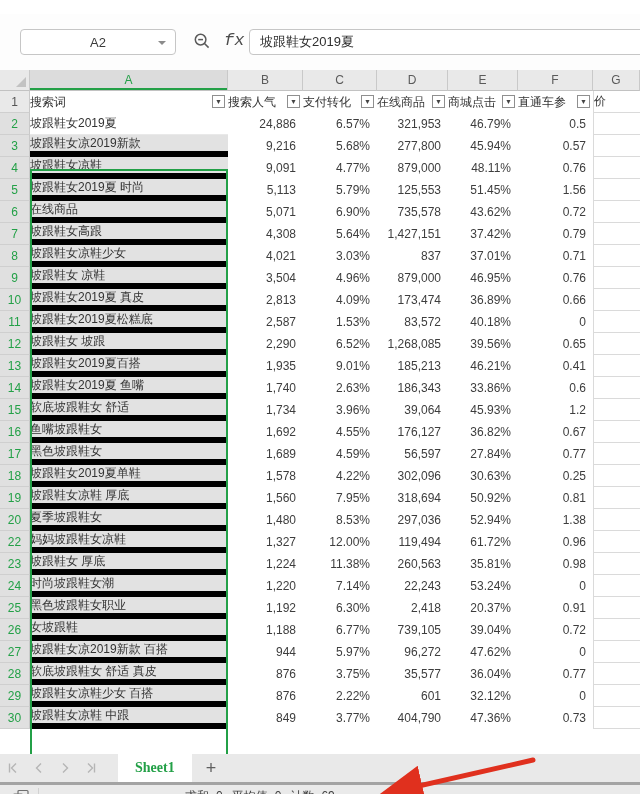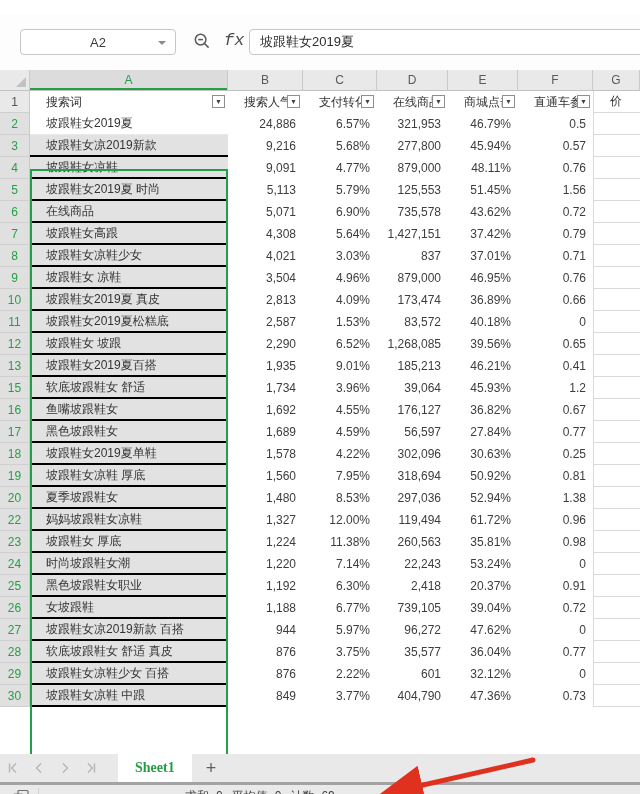--- a/index.html
+++ b/index.html
@@ -37,29 +37,29 @@
     border-left:10px solid transparent; border-bottom:10px solid #c2c2c2; }
 
   .row { display:flex; height:22px; }
   .rh { width:30px; background:#e9e9e9; border-right:1px solid #c9c9c9;
     border-bottom:1px solid #cfcfcf; display:flex; align-items:center; justify-content:center;
     font-size:12px; color:#555; }
   .row.data .rh { background:#e0e0e0; color:var(--accent,#23a047); }
 
   
   .cell { display:flex; align-items:center; font-size:12px; color:#333; background:#fff; position:relative; }
-  .cell.txt { padding-left:16px; }
+  .cell.txt { padding-left:0; }
   .cell.num { justify-content:flex-end; padding-right:7px; color:#3d3d3d; }
   .fbtn { position:absolute; right:3px; top:4px; width:13px; height:13px;
     border:1px solid #8f8f8f; background:#fff; display:flex; align-items:center;
     justify-content:center; font-size:7px; color:#444; line-height:1; }
   .cg { flex:1; background:#fff; border-left:1px solid #dadada; border-bottom:1px solid #dadada; padding-left:3px; }
 
   
-  .row.data .ca { background:#e2e2e2; border-bottom:2px solid #000000; }
+  .row.data .ca { background:#e2e2e2; border-bottom:6px solid #000000; }
   .row.data.active .ca { background:#fff; border-bottom:1px solid #e9e9e9; }
 
   
   .sel-box { position:absolute; left:30px; top:99px; width:198px; height:641px;
     border:2px solid var(--accent,#23a047); border-bottom:none; pointer-events:none; }
 
   
   .tab-bar { position:absolute; top:740px; left:0; width:640px; height:28px;
     background:#e9e9e9; display:flex; align-items:center; }
   .nav-ico { width:26px; height:28px; display:flex; align-items:center; justify-content:center; }
@@ -273,20 +273,30 @@
         <div class="rh">13</div>
         <div class="cell txt w-a ca">坡跟鞋女2019夏百搭</div>
         <div class="cell num w-b">1,935</div>
         <div class="cell num w-c">9.01%</div>
         <div class="cell num w-d">185,213</div>
         <div class="cell num w-e">46.21%</div>
         <div class="cell num w-f">0.41</div>
         <div class="cell cg"></div>
       </div>
         <div class="row data">
+        <div class="rh">14</div>
+        <div class="cell txt w-a ca">坡跟鞋女2019夏 鱼嘴</div>
+        <div class="cell num w-b">1,740</div>
+        <div class="cell num w-c">2.63%</div>
+        <div class="cell num w-d">186,343</div>
+        <div class="cell num w-e">33.86%</div>
+        <div class="cell num w-f">0.6</div>
+        <div class="cell cg"></div>
+      </div>
+        <div class="row data">
         <div class="rh">15</div>
         <div class="cell txt w-a ca">软底坡跟鞋女 舒适</div>
         <div class="cell num w-b">1,734</div>
         <div class="cell num w-c">3.96%</div>
         <div class="cell num w-d">39,064</div>
         <div class="cell num w-e">45.93%</div>
         <div class="cell num w-f">1.2</div>
         <div class="cell cg"></div>
       </div>
         <div class="row data">

